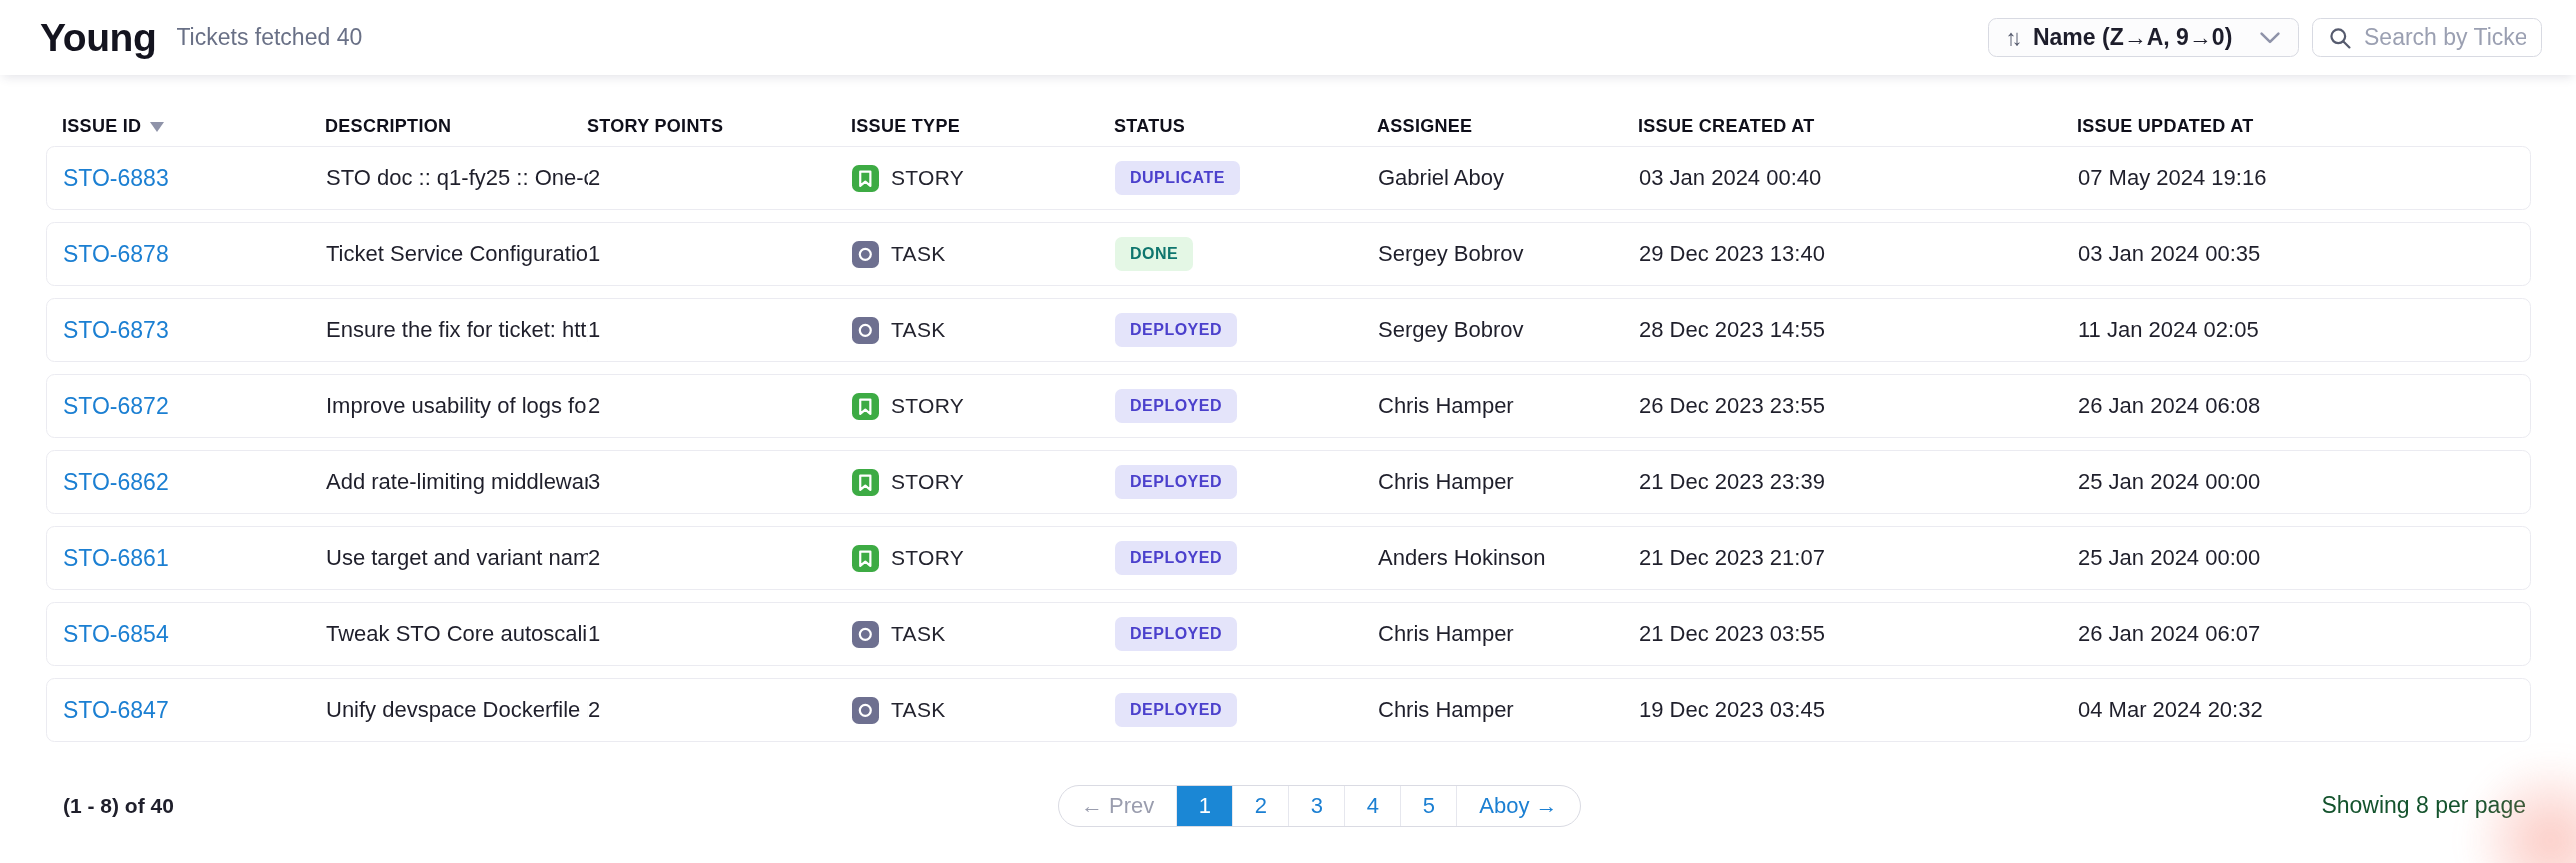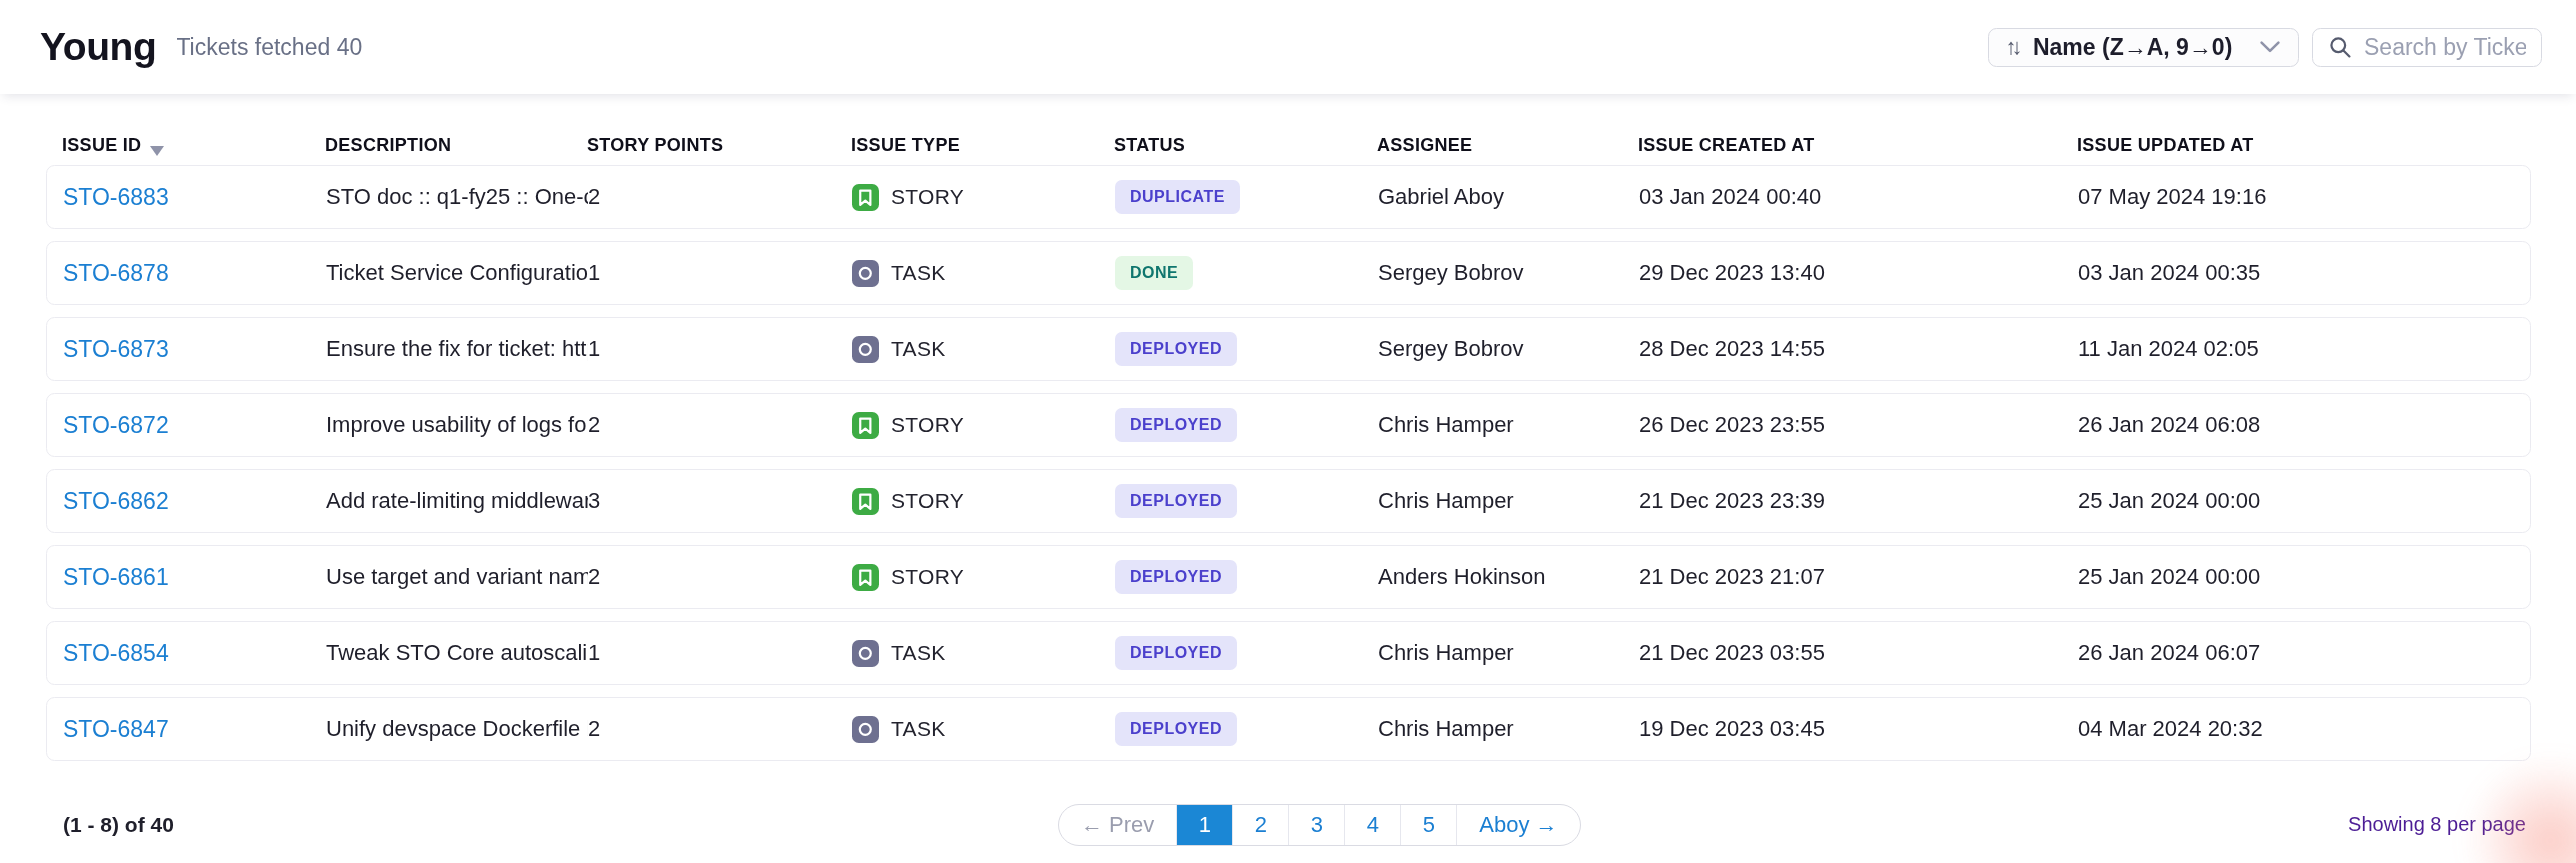--- a/index.html
+++ b/index.html
@@ -1,21 +1,21 @@
 <!DOCTYPE html>
 <html style="font-size:13.5px"><head>
 <meta charset="utf-8">
 <style>
   * { margin:0; padding:0; box-sizing:border-box; }
   html,body { width:2576px; height:864px; background:#fff; overflow:hidden;
     font-family:"Liberation Sans", sans-serif; color:#1c1c28; }
 
   
   .topbar { position:relative; display:flex; align-items:center;
-    height:94px; padding:0 34px 0 40px; background:#fff;
+    height:75px; padding:0 34px 0 40px; background:#fff;
     box-shadow:0 5px 10px -3.4px rgba(60,60,90,0.14); }
   .title { font-size:39px; font-weight:700; letter-spacing:-0.4px; color:#14141f; }
   .subtitle { margin-left:20px; font-size:23px; color:#697086; }
   .topbar-spacer { flex:1; }
 
   .sort-select { display:flex; align-items:center; gap:12px; height:39px;
     padding:0 17px; border:0.8px solid #d8dae2; border-radius:8.5px;
     background:#fcfcfd; cursor:pointer; }
   .updown { font-size:22px; color:#565b6e; letter-spacing:-5px; margin-right:3.4px;}
   .sort-label { font-size:23px; font-weight:600; color:#1d1d2b; white-space:nowrap; }
@@ -27,21 +27,21 @@
     font-family:"Liberation Sans", sans-serif; color:#1c1c28; background:transparent; }
   .search-box input::placeholder { color:#9ba0b2; }
 
   
   .content { padding:0 45px 0 46px; }
   .grid { display:grid;
     grid-template-columns:263px 262px 264px 263px 263px 261px 439px 1fr;
     align-items:center; padding-left:16px; }
   .thead { margin-top:32px; height:39px; }
   .th { font-size:18px; font-weight:700; letter-spacing:0.3px; color:#0f0f1a;
-    text-transform:uppercase; display:flex; align-items:flex-end; gap:8.5px; }
+    text-transform:uppercase; display:flex; align-items:center; gap:8.5px; }
   .tri-down { width:0; height:0; border-left:7.6px solid transparent;
     border-right:7.6px solid transparent; border-top:10px solid #8f93a9; }
 
   .rows { display:flex; flex-direction:column; gap:12px; }
   .row-card { height:64px; background:#fff; border:0.8px solid #ebebf1;
     border-radius:8.5px; }
   .cell { font-size:22px; color:#1f1f2b; white-space:nowrap; overflow:hidden; }
   .id-link { font-size:23px; font-weight:500; color:#1b7fd2; text-decoration:none;
     cursor:pointer; }
   .pts { font-size:22px; color:#1f1f2b; }
@@ -65,21 +65,21 @@
   .pager { position:absolute; left:1012px; top:50%; transform:translateY(-50%);
     display:inline-flex; align-items:stretch; height:42px; border:0.8px solid #dadbe3;
     border-radius:844px; overflow:hidden; background:#fff; }
   .pager > * { display:flex; align-items:center; justify-content:center;
     font-size:22px; cursor:pointer; border-right:0.8px solid #e6e7ee; }
   .pager > *:last-child { border-right:none; }
   .pg-prev { padding:0 22px; color:#9a9dae; }
   .pg-num { width:56px; color:#1b7fd2; font-weight:500; }
   .pg-num.active { background:#1b87d5; color:#fff; }
   .pg-next { padding:0 22px; color:#1b7fd2; font-weight:500; }
-  .per-page { margin-left:auto; margin-right:5px; font-size:20px; color:#4c1d95; }
+  .per-page { margin-left:auto; margin-right:5px; font-size:23px; color:#14532d; }
 
   .help-blob { position:fixed; right:-59px; top:756px; width:169px; height:169px;
     border-radius:50%; filter:blur(13.5px); opacity:0.55; pointer-events:none;
     background:radial-gradient(circle, rgba(247,128,112,0.75) 0%, rgba(247,128,112,0) 70%); }
 
   svg { display:block; }
 </style>
 </head>
 <body>
 

